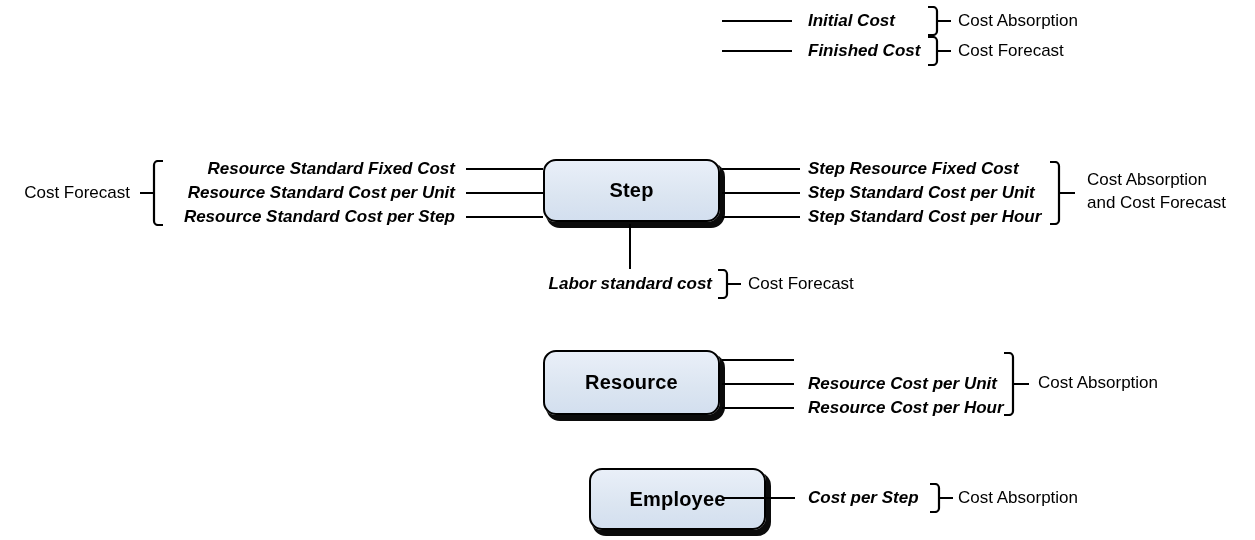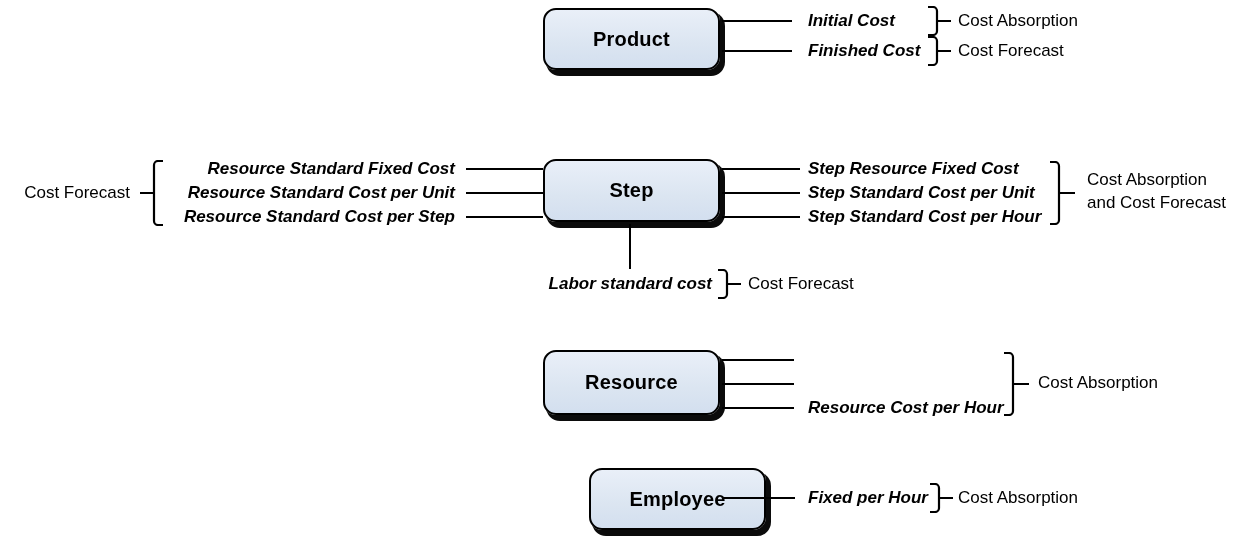--- a/index.html
+++ b/index.html
@@ -26,23 +26,20 @@
   .vline { position:absolute; width:2px; background:#000000; }
   .brace { position:absolute; }
   .brace path { stroke:#000000; stroke-width:2.2; fill:none; }
   .tag2 { position:absolute; font-size:17px; line-height:23px; white-space:nowrap; }
 </style>
 </head>
 <body>
 
 <div id="canvas">
 
-  <div class="entity" style="top:8px;height:62px;">
-    <span class="title">Product</span>
-  </div>
   <div class="hline" style="left:722px;top:20px;width:70px;"></div>
   <div class="hline" style="left:722px;top:50px;width:70px;"></div>
 
   <div class="t attr" style="left:808px;top:9px;">Initial Cost</div>
   <div class="t attr" style="left:808px;top:39px;">Finished Cost</div>
 
   <svg class="brace" style="left:926px;top:6px;" width="26" height="30">
     <path d="M2 1 H7 A4 4 0 0 1 11 5 V25 A4 4 0 0 1 7 29 H2 M11 15 H25"></path>
   </svg>
   <svg class="brace" style="left:926px;top:36px;" width="26" height="30">
@@ -86,29 +83,30 @@
     <path d="M2 1 H7 A4 4 0 0 1 11 5 V25 A4 4 0 0 1 7 29 H2 M11 15 H25"></path>
   </svg>
   <div class="t tag" style="left:748px;top:272px;">Cost Forecast</div>
 
   <div class="entity" style="top:350px;height:65px;">
     <span class="title">Resource</span>
   </div>
   <div class="hline" style="left:722px;top:359px;width:72px;"></div>
   <div class="hline" style="left:722px;top:383px;width:72px;"></div>
   <div class="hline" style="left:722px;top:407px;width:72px;"></div>
+  <div class="t attr" style="left:808px;top:372px;">Resource Cost per Unit</div>
   <div class="t attr" style="left:808px;top:396px;">Resource Cost per Hour</div>
   <svg class="brace" style="left:1002px;top:352px;" width="28" height="64">
     <path d="M2 1 H7 A4 4 0 0 1 11 5 V59 A4 4 0 0 1 7 63 H2 M11 32 H27"></path>
   </svg>
   <div class="t tag" style="left:1038px;top:371px;">Cost Absorption</div>
 
   <div class="entity" style="top:468px;height:62px;margin-left:46px;">
     <span class="title">Employee</span>
   </div>
   <div class="hline" style="left:722px;top:497px;width:73px;"></div>
-  <div class="t attr" style="left:808px;top:486px;">Fixed per Hour</div>
+  <div class="t attr" style="left:808px;top:486px;">Cost per Step</div>
   <svg class="brace" style="left:928px;top:483px;" width="26" height="30">
     <path d="M2 1 H7 A4 4 0 0 1 11 5 V25 A4 4 0 0 1 7 29 H2 M11 15 H25"></path>
   </svg>
   <div class="t tag" style="left:958px;top:486px;">Cost Absorption</div>
 
 </div>
 
 </body></html>

